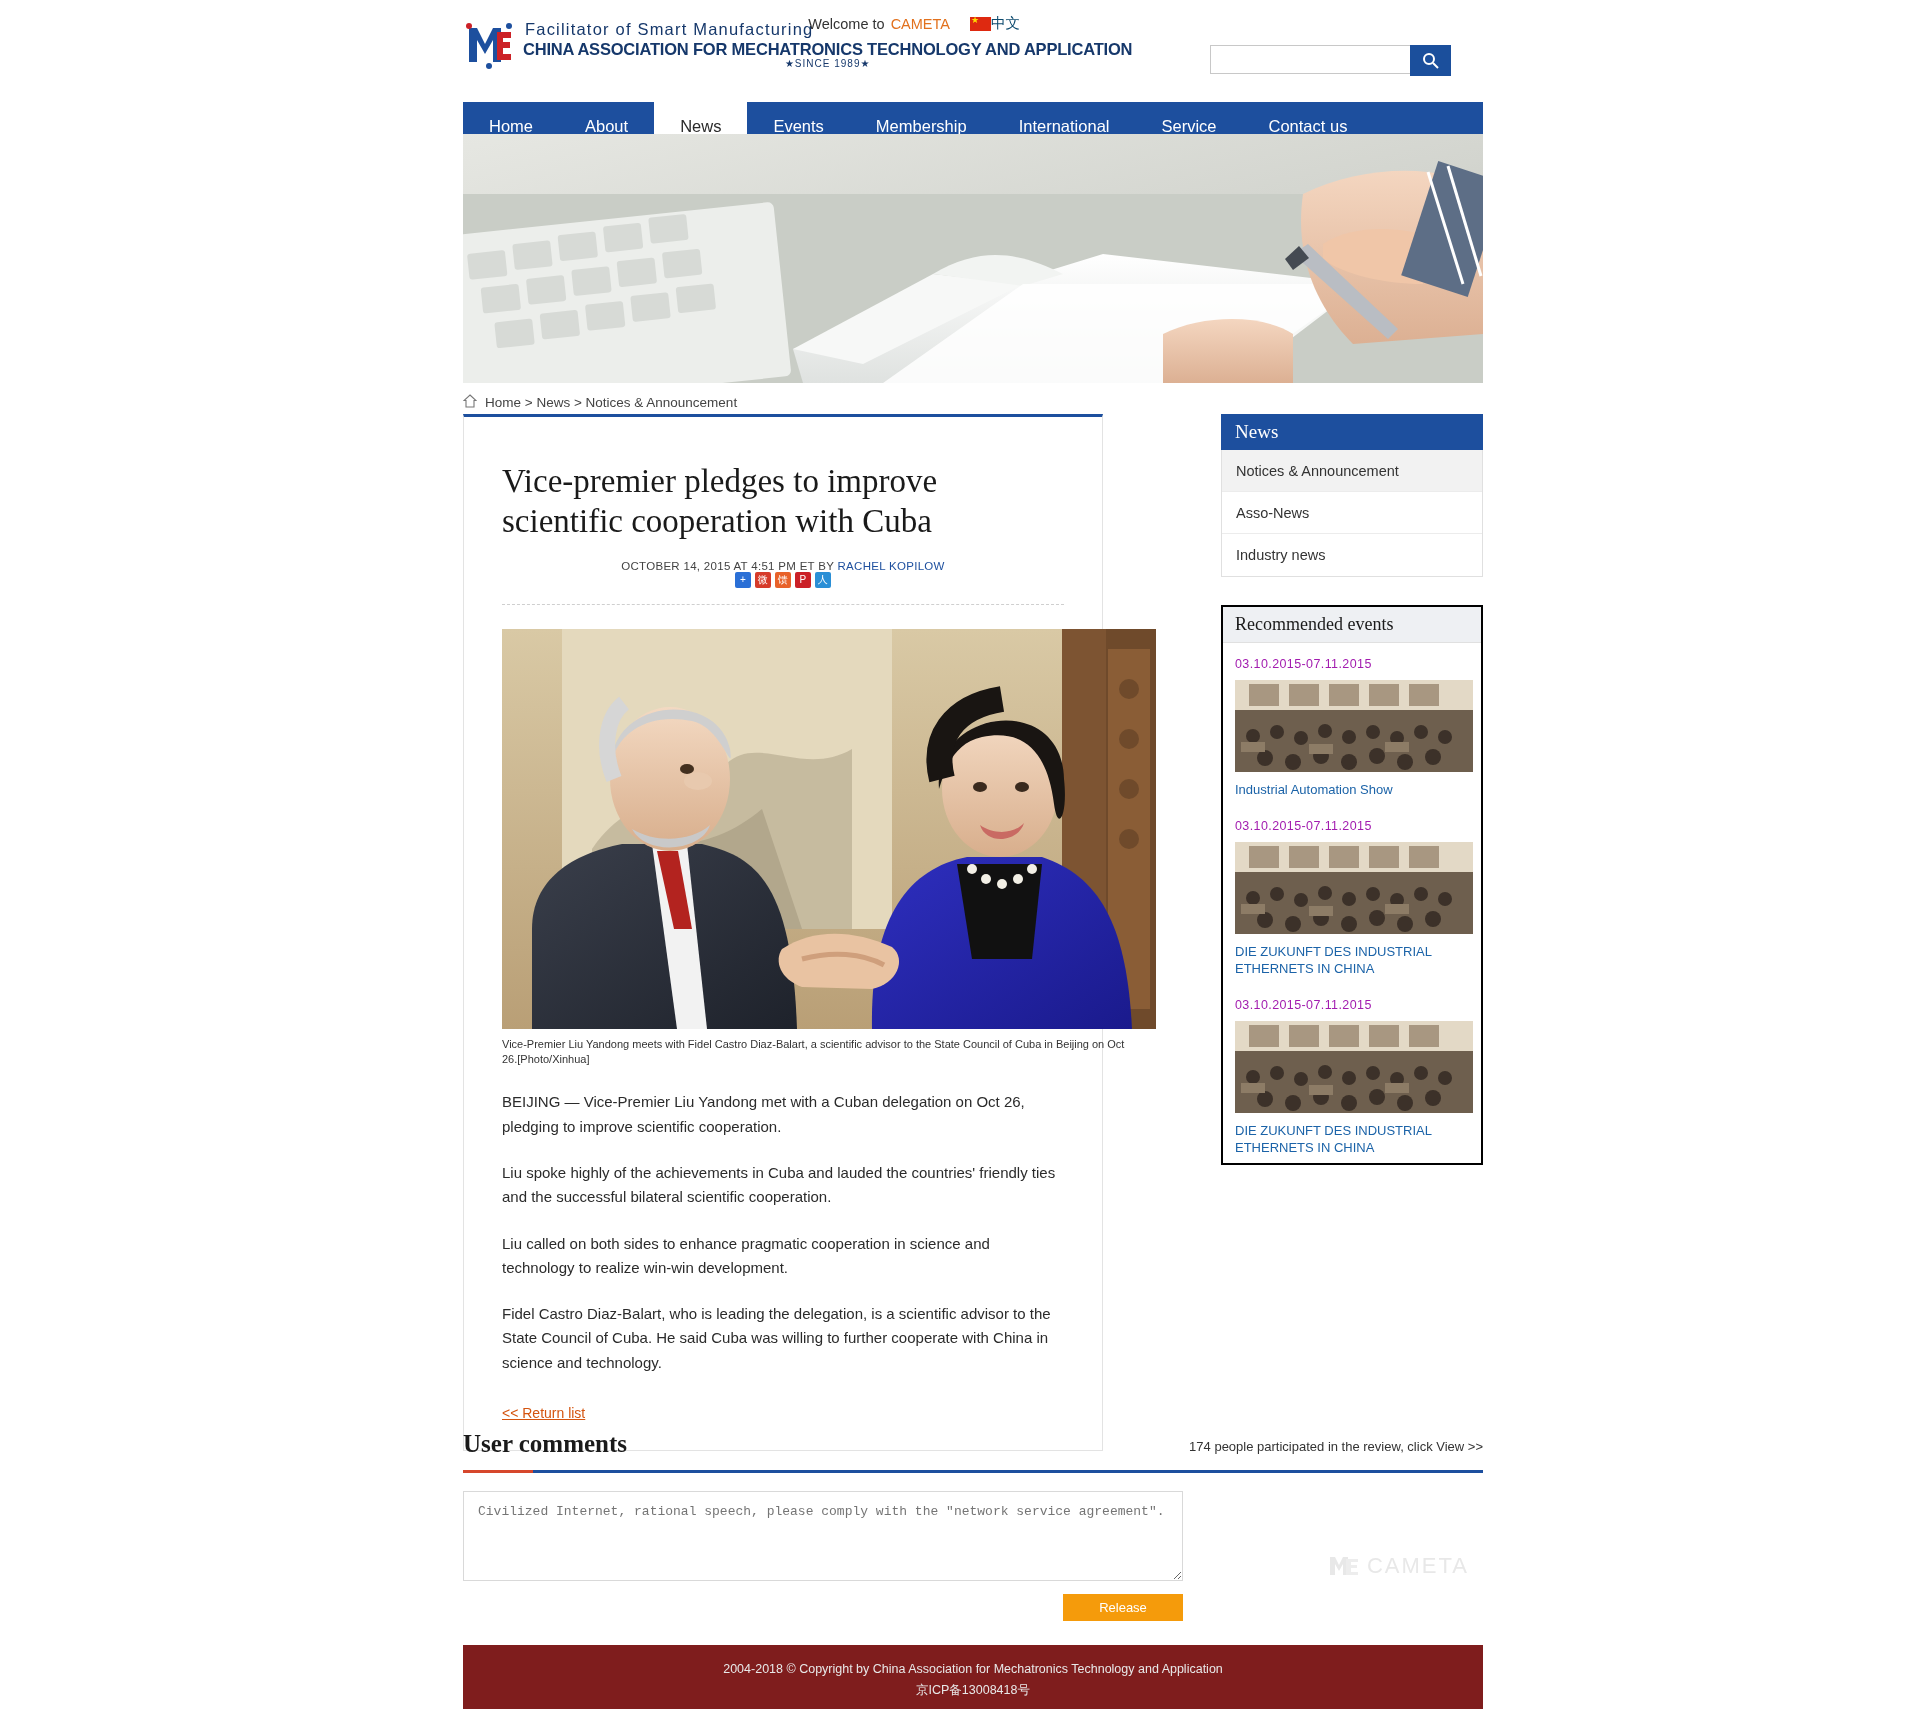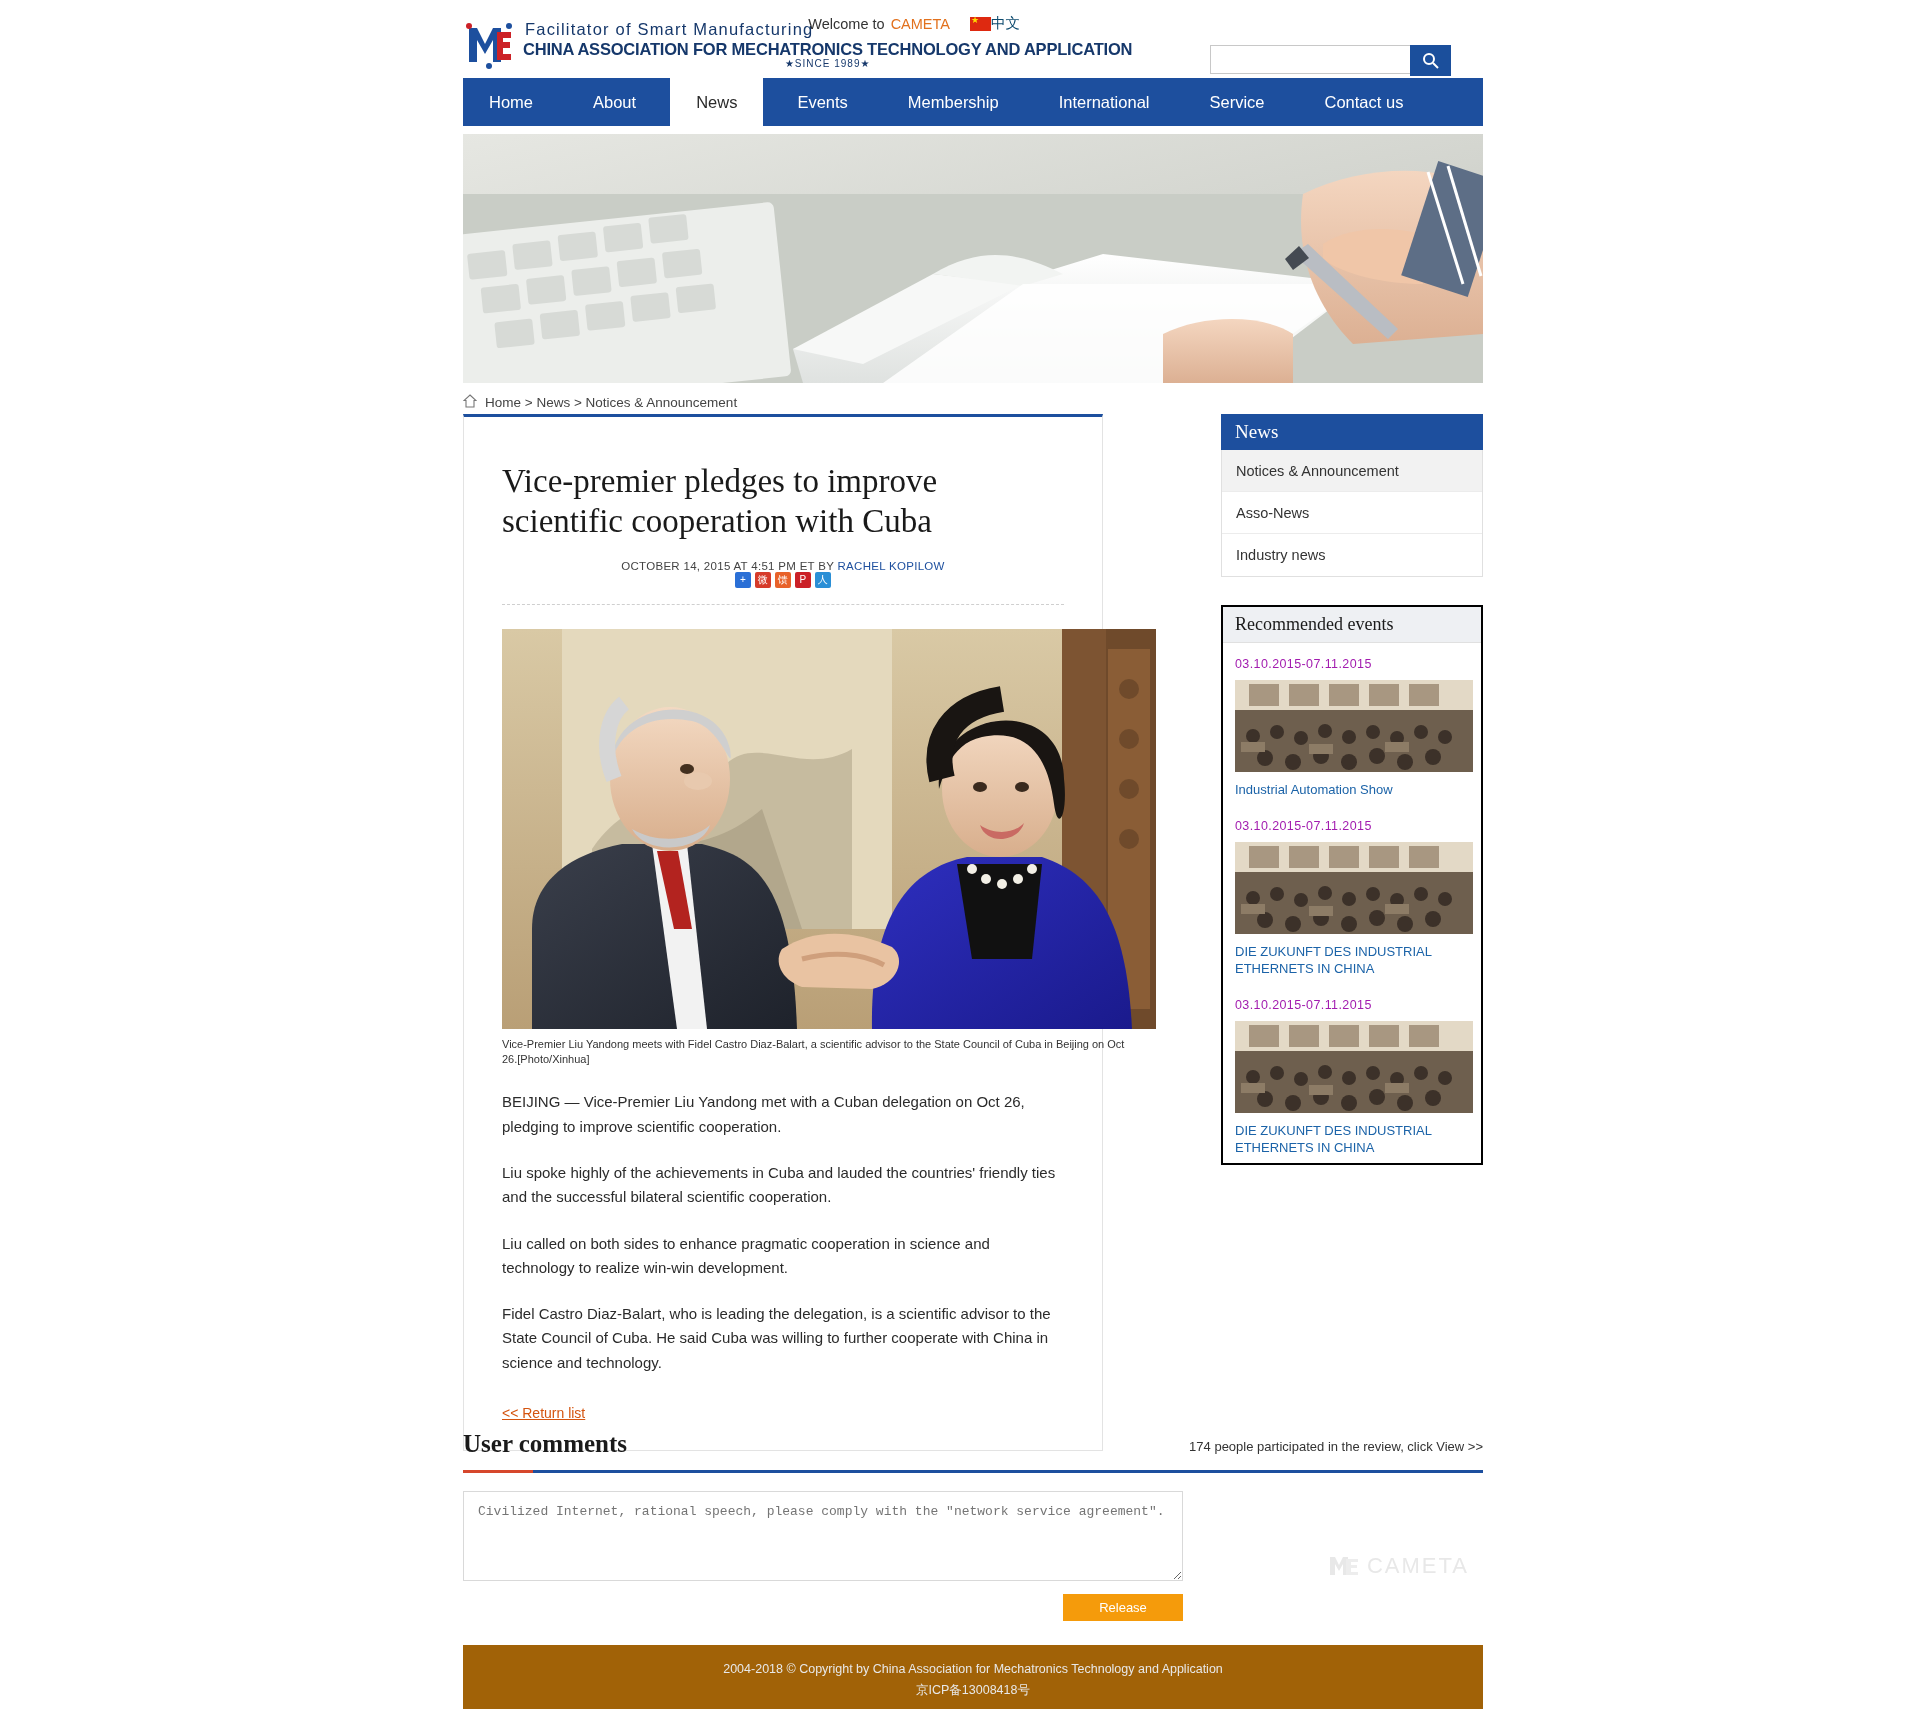--- a/index.html
+++ b/index.html
@@ -59,22 +59,22 @@
     width: 200px; height: 29px; border: 1px solid #c8c8c8; border-right: none;
     padding: 0 8px; font-size: 13px; outline: none;
   }
   .search-btn {
     width: 41px; height: 31px; background: #1b4f9c; border: none; cursor: pointer;
     display: flex; align-items: center; justify-content: center;
   }
 
   
   .nav {
-    position: absolute; left: 463px; top: 78px; width: 1020px; height: 48px;
-    background: #1d4f9e; display: flex; align-items: stretch; gap: 8px;
+    position: absolute; left: 463px; top: 102px; width: 1020px; height: 48px;
+    background: #1d4f9e; display: flex; align-items: stretch;
   }
   .nav-item {
     color: #fff; font-size: 16.5px; display: flex; align-items: center;
     justify-content: center; padding: 0 26px; cursor: pointer; white-space: nowrap;
   }
   .nav-item.active { background: #fff; color: #2a2a2a; font-weight: normal; }
 
   
   .banner {
     position: absolute; left: 463px; top: 134px; width: 1020px; height: 249px;
@@ -185,21 +185,21 @@
   }
   .release-btn {
     margin-top: 9px; margin-left: 600px; width: 120px; height: 27px; background: #f59b0b;
     color: #fff; font-size: 13px; border: none; cursor: pointer;
     display: flex; align-items: center; justify-content: center;
   }
 
   
   .footer {
     position: absolute; left: 463px; top: 1645px; width: 1020px; height: 64px;
-    background: #a16207; color: #e8e8e8; font-size: 12.5px; text-align: center;
+    background: #7f1d1d; color: #e8e8e8; font-size: 12.5px; text-align: center;
     padding-top: 14px; line-height: 1.7;
   }
 </style>
 </head>
 <body>
 
 <div class="page">
 
   <div class="header">
 

